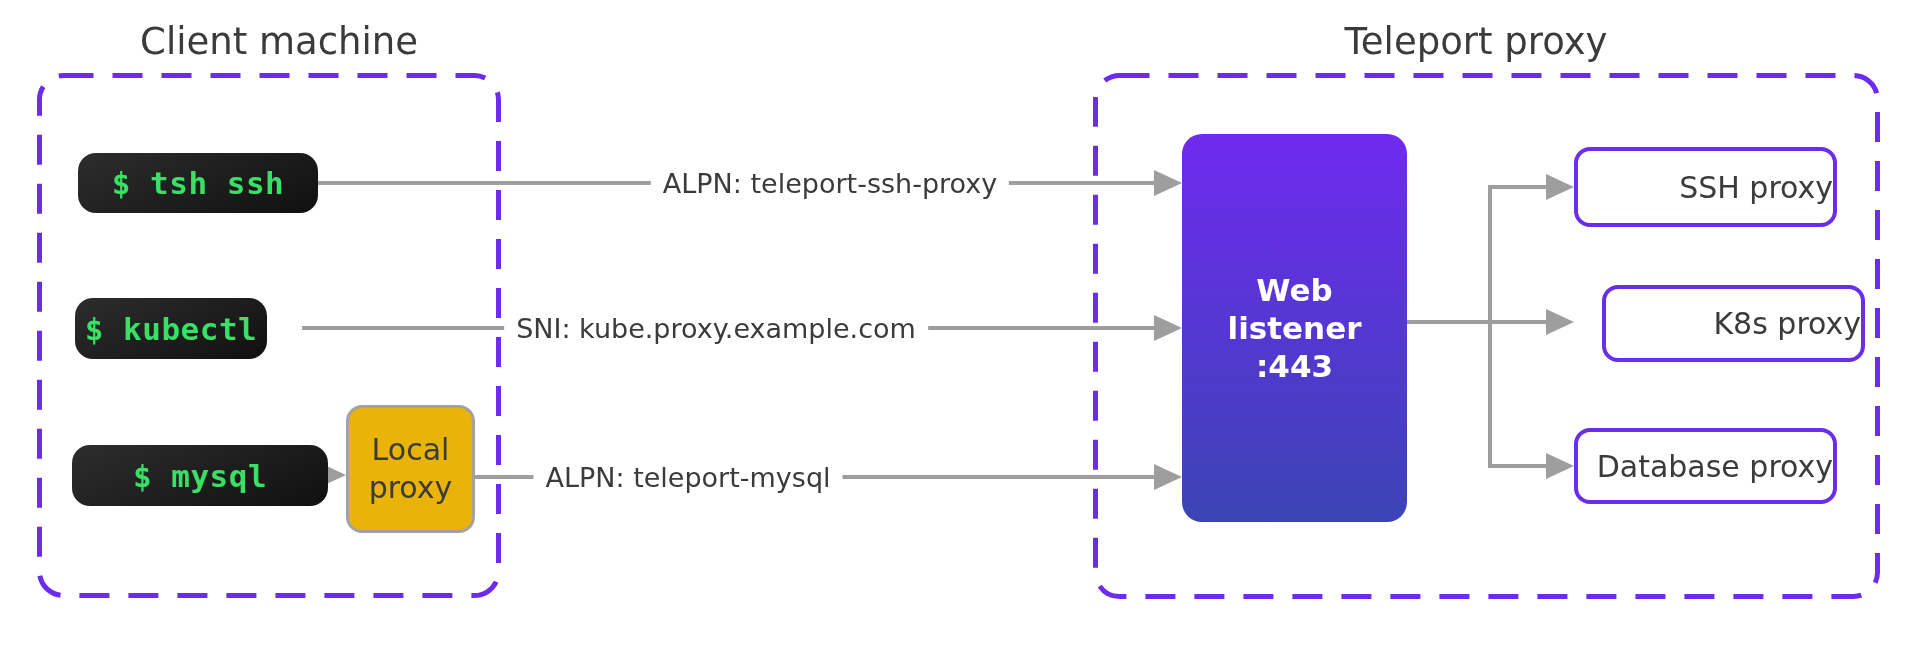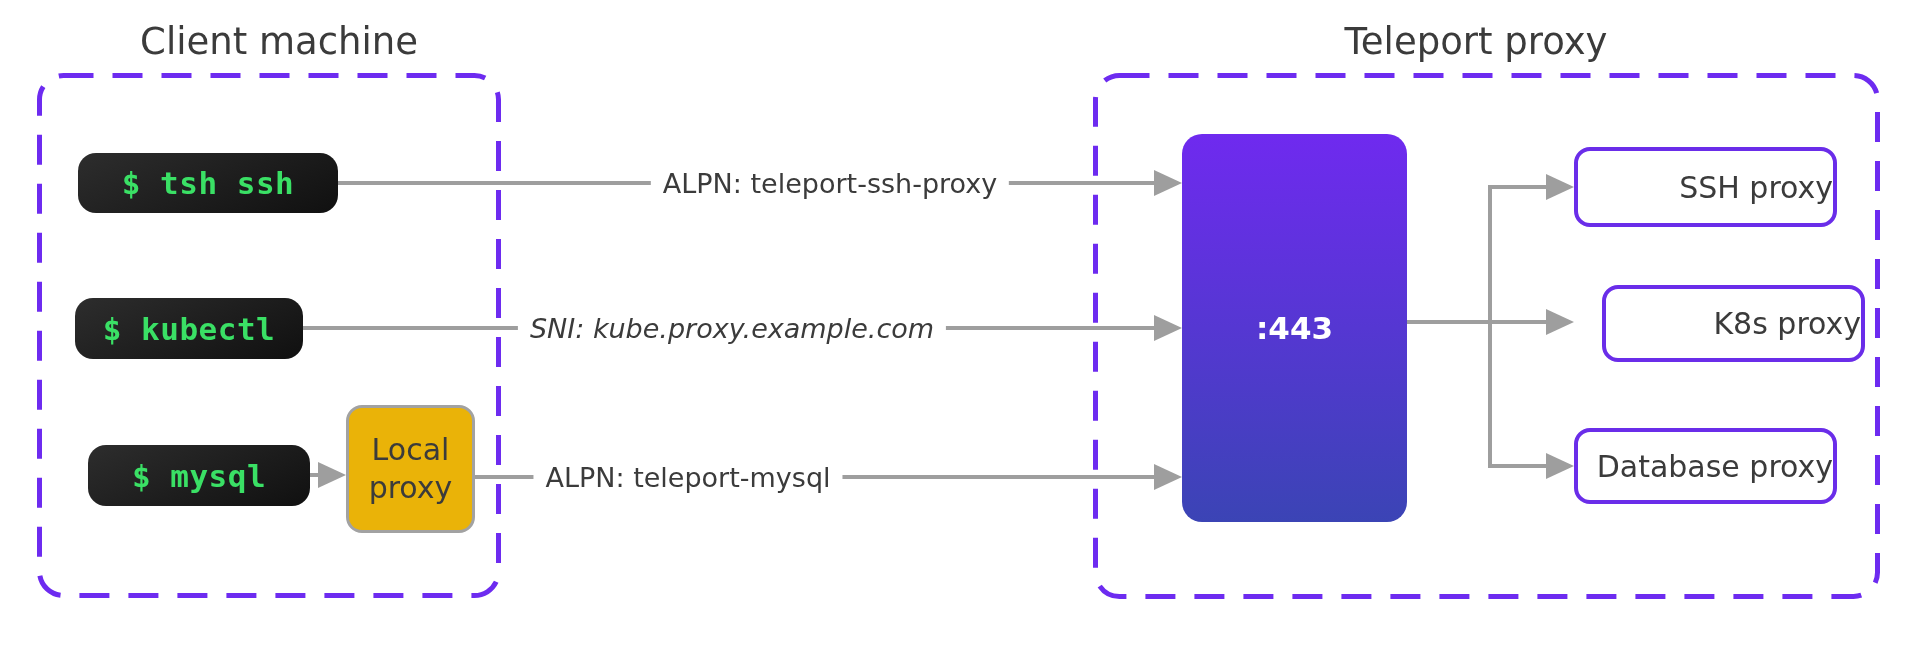--- a/index.html
+++ b/index.html
@@ -83,43 +83,44 @@
     <line class="conn" x1="1490" y1="322" x2="1548" y2="322"></line>
     <polygon class="head" points="1574,322 1546,309 1546,335"></polygon>
     <line class="conn" x1="1490" y1="466" x2="1548" y2="466"></line>
     <polygon class="head" points="1574,466 1546,453 1546,479"></polygon>
   </g>
 </svg>
 
 <div class="group-title" style="left:279px;">Client machine</div>
 <div class="group-title" style="left:1476px;">Teleport proxy</div>
 
-<div class="terminal-pill" style="left:78px;top:153px;width:260px;height:60px;">
+<div class="terminal-pill" style="left:78px;top:153px;width:240px;height:60px;">
   <span class="terminal-cmd">$ tsh ssh</span>
 </div>
-<div class="terminal-pill" style="left:75px;top:298px;width:228px;height:61px;">
+<div class="terminal-pill" style="left:75px;top:298px;width:192px;height:61px;">
   <span class="terminal-cmd">$ kubectl</span>
 </div>
-<div class="terminal-pill" style="left:88px;top:445px;width:222px;height:61px;">
+<div class="terminal-pill" style="left:72px;top:445px;width:256px;height:61px;">
   <span class="terminal-cmd">$ mysql</span>
 </div>
 
 <div class="local-proxy">
   <span>Local proxy</span>
 </div>
 
 <div class="web-listener">
+  <div class="wl-name">Web listener</div>
   <div>:443</div>
 </div>
 
 <div class="proxy-box" style="top:147px;height:80px;">
   <span>SSH proxy</span>
 </div>
 <div class="proxy-box" style="top:285px;height:77px;margin-left:28px;">
   <span>K8s proxy</span>
 </div>
 <div class="proxy-box" style="top:428px;height:76px;">
   <span>Database proxy</span>
 </div>
 
 <div class="conn-label" style="left:830px;top:183px;">ALPN: teleport-ssh-proxy</div>
-<div class="conn-label" style="left:732px;top:328px;font-style:italic;">SNI: kube.proxy.example.com</div>
+<div class="conn-label" style="left:716px;top:328px;">SNI: kube.proxy.example.com</div>
 <div class="conn-label" style="left:688px;top:477px;">ALPN: teleport-mysql</div>
 
 </body></html>

